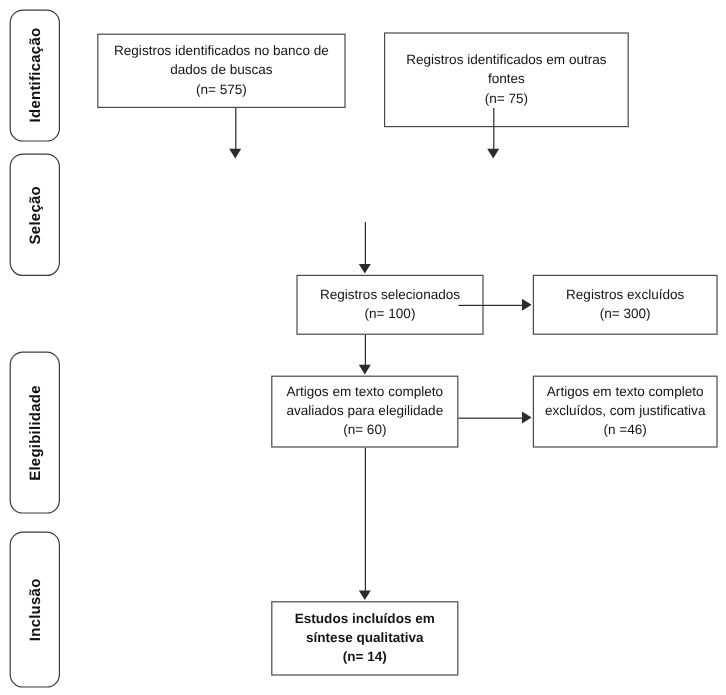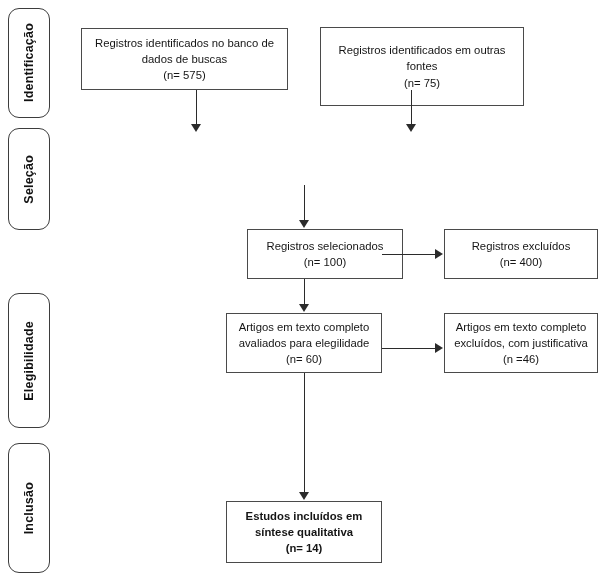--- a/index.html
+++ b/index.html
@@ -134,21 +134,21 @@
   <div class="flow-box" style="left:226px; top:229px; width:156px; height:50px;margin-left:21px;">
     <span class="box-text">Registros selecionados
 (n= 100)</span>
   </div>
 
   <div class="conn-h" style="left:382px; top:254px; width:54px;"></div>
   <div class="arrow-right" style="left:435px; top:249px;"></div>
 
   <div class="flow-box" style="left:444px; top:229px; width:154px; height:50px;">
     <span class="box-text">Registros excluídos
-(n= 400)</span>
+(n= 300)</span>
   </div>
 
   <div class="conn-v" style="left:304px; top:279px; height:26px;"></div>
   <div class="arrow-down" style="left:299px; top:304px;"></div>
 
   <div class="flow-box" style="left:226px; top:313px; width:156px; height:60px;">
     <span class="box-text">Artigos em texto completo
 avaliados para elegilidade
 (n= 60)</span>
   </div>

